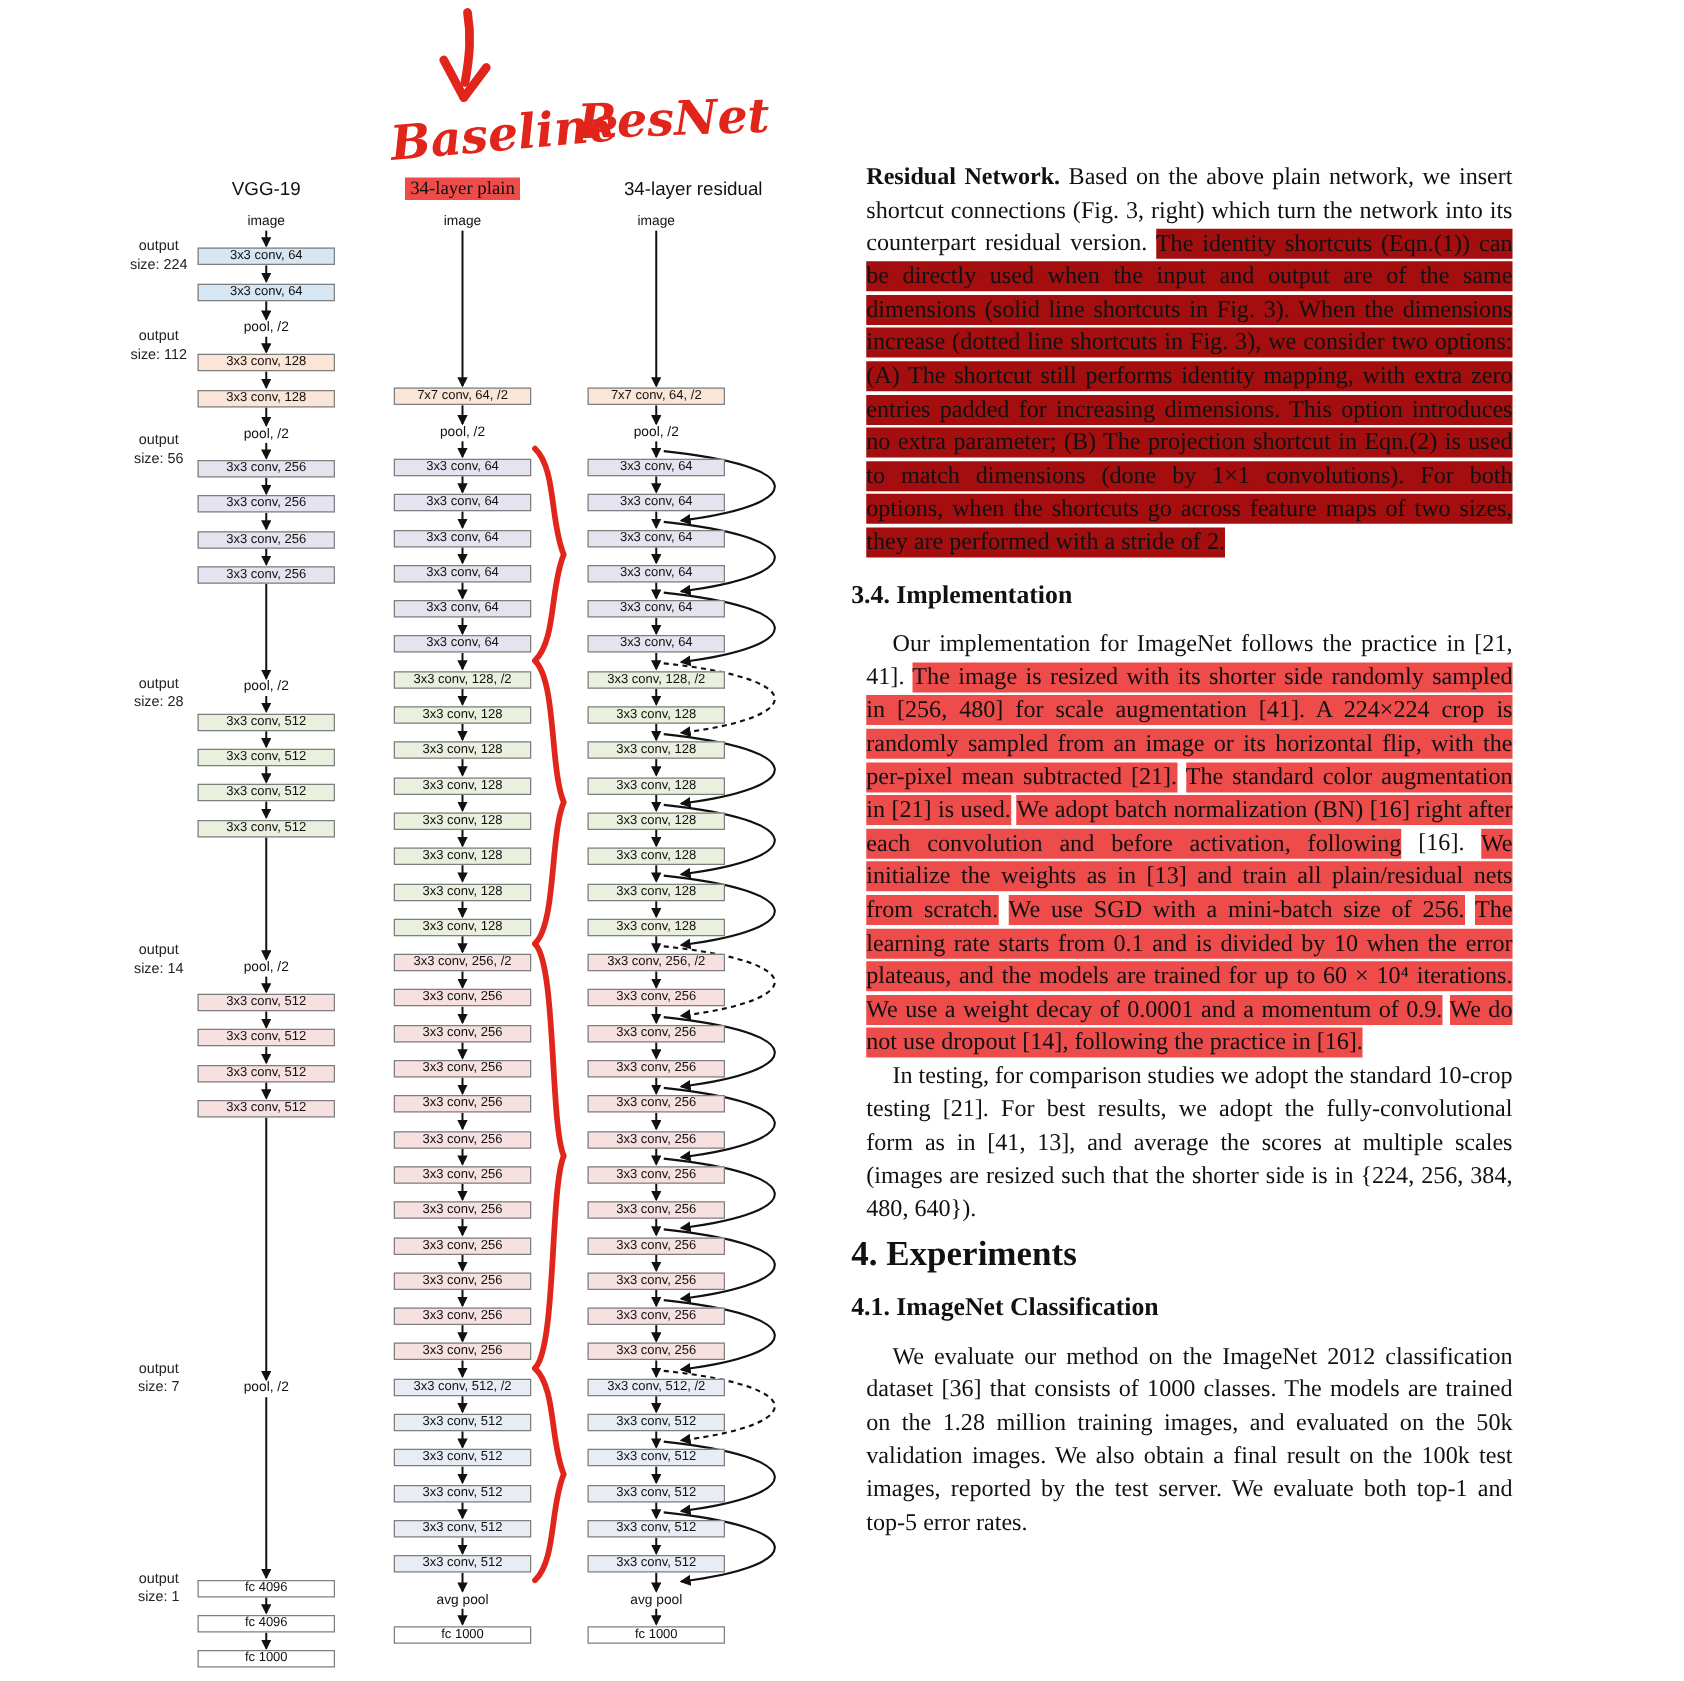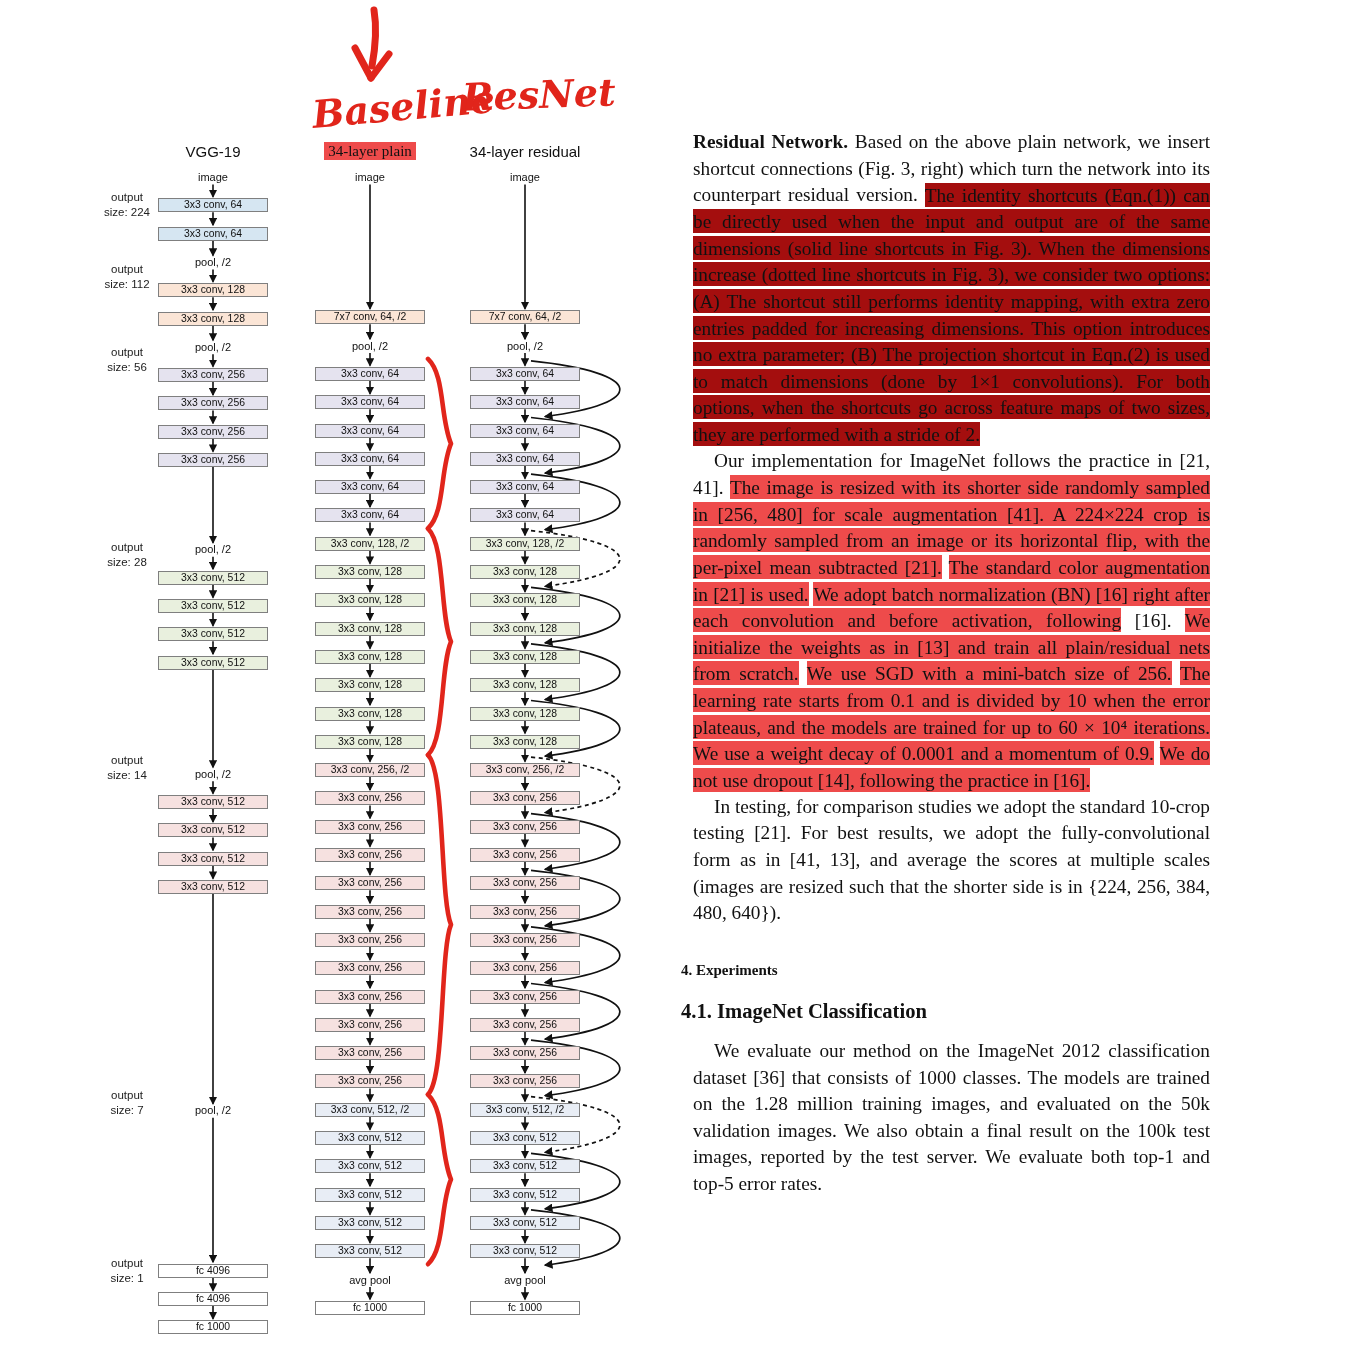--- a/index.html
+++ b/index.html
@@ -14,33 +14,33 @@
   .ink{fill:none;stroke:var(--ink);stroke-width:4.6;stroke-linecap:round;stroke-linejoin:round;}
   .ink-thick{stroke-width:7;}
   .lbox{position:absolute;width:110px;height:14px;box-sizing:border-box;border:1px solid #7f7f7f;
         font:10.4px/12.5px "Liberation Sans",sans-serif;text-align:center;color:#111;white-space:nowrap;}
   .ltext{position:absolute;width:110px;height:14px;font:11px/14px "Liberation Sans",sans-serif;
          text-align:center;color:#111;white-space:nowrap;}
   .osize{position:absolute;left:96px;width:62px;font:11.5px/15px "Liberation Sans",sans-serif;
          text-align:center;color:#222;}
   .col-title{position:absolute;top:142px;width:170px;text-align:center;
              font:15px/19px "Liberation Sans",sans-serif;color:#111;}
-  #t-vgg{left:128px;} #t-plain{left:285px;font-family:Liberation Serif, serif;} #t-res{left:440px;}
+  #t-vgg{left:128px;} #t-plain{left:285px;font-family:Liberation Serif, serif;} #t-res{left:440px;text-align:right;}
   .mark{background:var(--hl-light);padding:1px 4px;}
   .hand{position:absolute;font-family:"DejaVu Serif",serif;font-style:italic;font-weight:bold;
         color:var(--ink);white-space:nowrap;}
   #hw-baseline{left:312px;top:84px;font-size:38px;transform:rotate(-5deg);}
   #hw-resnet{left:462px;top:72px;font-size:38px;transform:rotate(-2deg);}
 
   
   #article{position:absolute;left:681px;top:129px;width:529px;color:#111;
            font-family:"Liberation Serif",serif;font-size:19.3px;line-height:26.6px;text-align:justify;}
   #article p{margin:0;padding-left:12px;}
   #article p.ind{text-indent:21px;}
-  #article h2{font-size:15px;margin:30px 0 12px;text-align:left;}
+  #article h2{font-size:28px;margin:10px 0 12px;text-align:left;}
   #article h3{font-size:20.6px;margin:15px 0 13px;text-align:left;}
   .s-b{font-weight:bold;}
   .s-hd{background:var(--hl-dark);padding:1.5px 0;}
   .s-hl{background:var(--hl-light);padding:1.5px 0;}
   .s-bhl{font-weight:bold;background:var(--hl-light);padding:1.5px 0;}
 </style>
 </head>
 <body>
 
 <div id="diagram">
@@ -288,18 +288,19 @@
 </div>
 <div class="col-title" id="t-res">
   <span>34-layer residual</span>
 </div>
 
 <div class="hand" id="hw-baseline">Baseline</div>
 <div class="hand" id="hw-resnet">ResNet</div>
 
 <div id="article">
     <p><span class="s-b">Residual Network.</span><span class="s-p"> Based on the above plain network, we insert shortcut connections (Fig. 3, right) which turn the network into its counterpart residual version. </span><span class="s-hd">The identity shortcuts (Eqn.(1)) can be directly used when the input and output are of the same dimensions (solid line shortcuts in Fig. 3). When the dimensions increase (dotted line shortcuts in Fig. 3), we consider two options: (A) The shortcut still performs identity mapping, with extra zero entries padded for increasing dimensions. This option introduces no extra parameter; (B) The projection shortcut in Eqn.(2) is used to match dimensions (done by 1×1 convolutions). For both options, when the shortcuts go across feature maps of two sizes, they are performed with a stride of 2.</span></p>
+    <h3>3.4. Implementation</h3>
     <p class="ind"><span class="s-p">Our implementation for ImageNet follows the practice in [21, 41]. </span><span class="s-hl">The image is resized with its shorter side randomly sampled in [256, 480] for scale augmentation [41]. A 224×224 crop is randomly sampled from an image or its horizontal flip, with the per-pixel mean subtracted [21].</span><span class="s-p"> </span><span class="s-hl">The standard color augmentation in [21] is used.</span><span class="s-p"> </span><span class="s-hl">We adopt batch normalization (BN) [16] right after each convolution and before activation, following</span><span class="s-p"> [16]. </span><span class="s-hl">We initialize the weights as in [13] and train all plain/residual nets from scratch.</span><span class="s-p"> </span><span class="s-hl">We use SGD with a mini-batch size of 256.</span><span class="s-p"> </span><span class="s-hl">The learning rate starts from 0.1 and is divided by 10 when the error plateaus, and the models are trained for up to 60 × 10⁴ iterations.</span><span class="s-p"> </span><span class="s-hl">We use a weight decay of 0.0001 and a momentum of 0.9.</span><span class="s-p"> </span><span class="s-hl">We do not use dropout [14], following the practice in [16].</span></p>
     <p class="ind"><span class="s-p">In testing, for comparison studies we adopt the standard 10-crop testing [21]. For best results, we adopt the fully-convolutional form as in [41, 13], and average the scores at multiple scales (images are resized such that the shorter side is in {224, 256, 384, 480, 640}).</span></p>
     <h2>4. Experiments</h2>
     <h3>4.1. ImageNet Classification</h3>
     <p class="ind"><span class="s-p">We evaluate our method on the ImageNet 2012 classification dataset [36] that consists of 1000 classes. The models are trained on the 1.28 million training images, and evaluated on the 50k validation images. We also obtain a final result on the 100k test images, reported by the test server. We evaluate both top-1 and top-5 error rates.</span></p>
   </div>
 
 </body></html>

